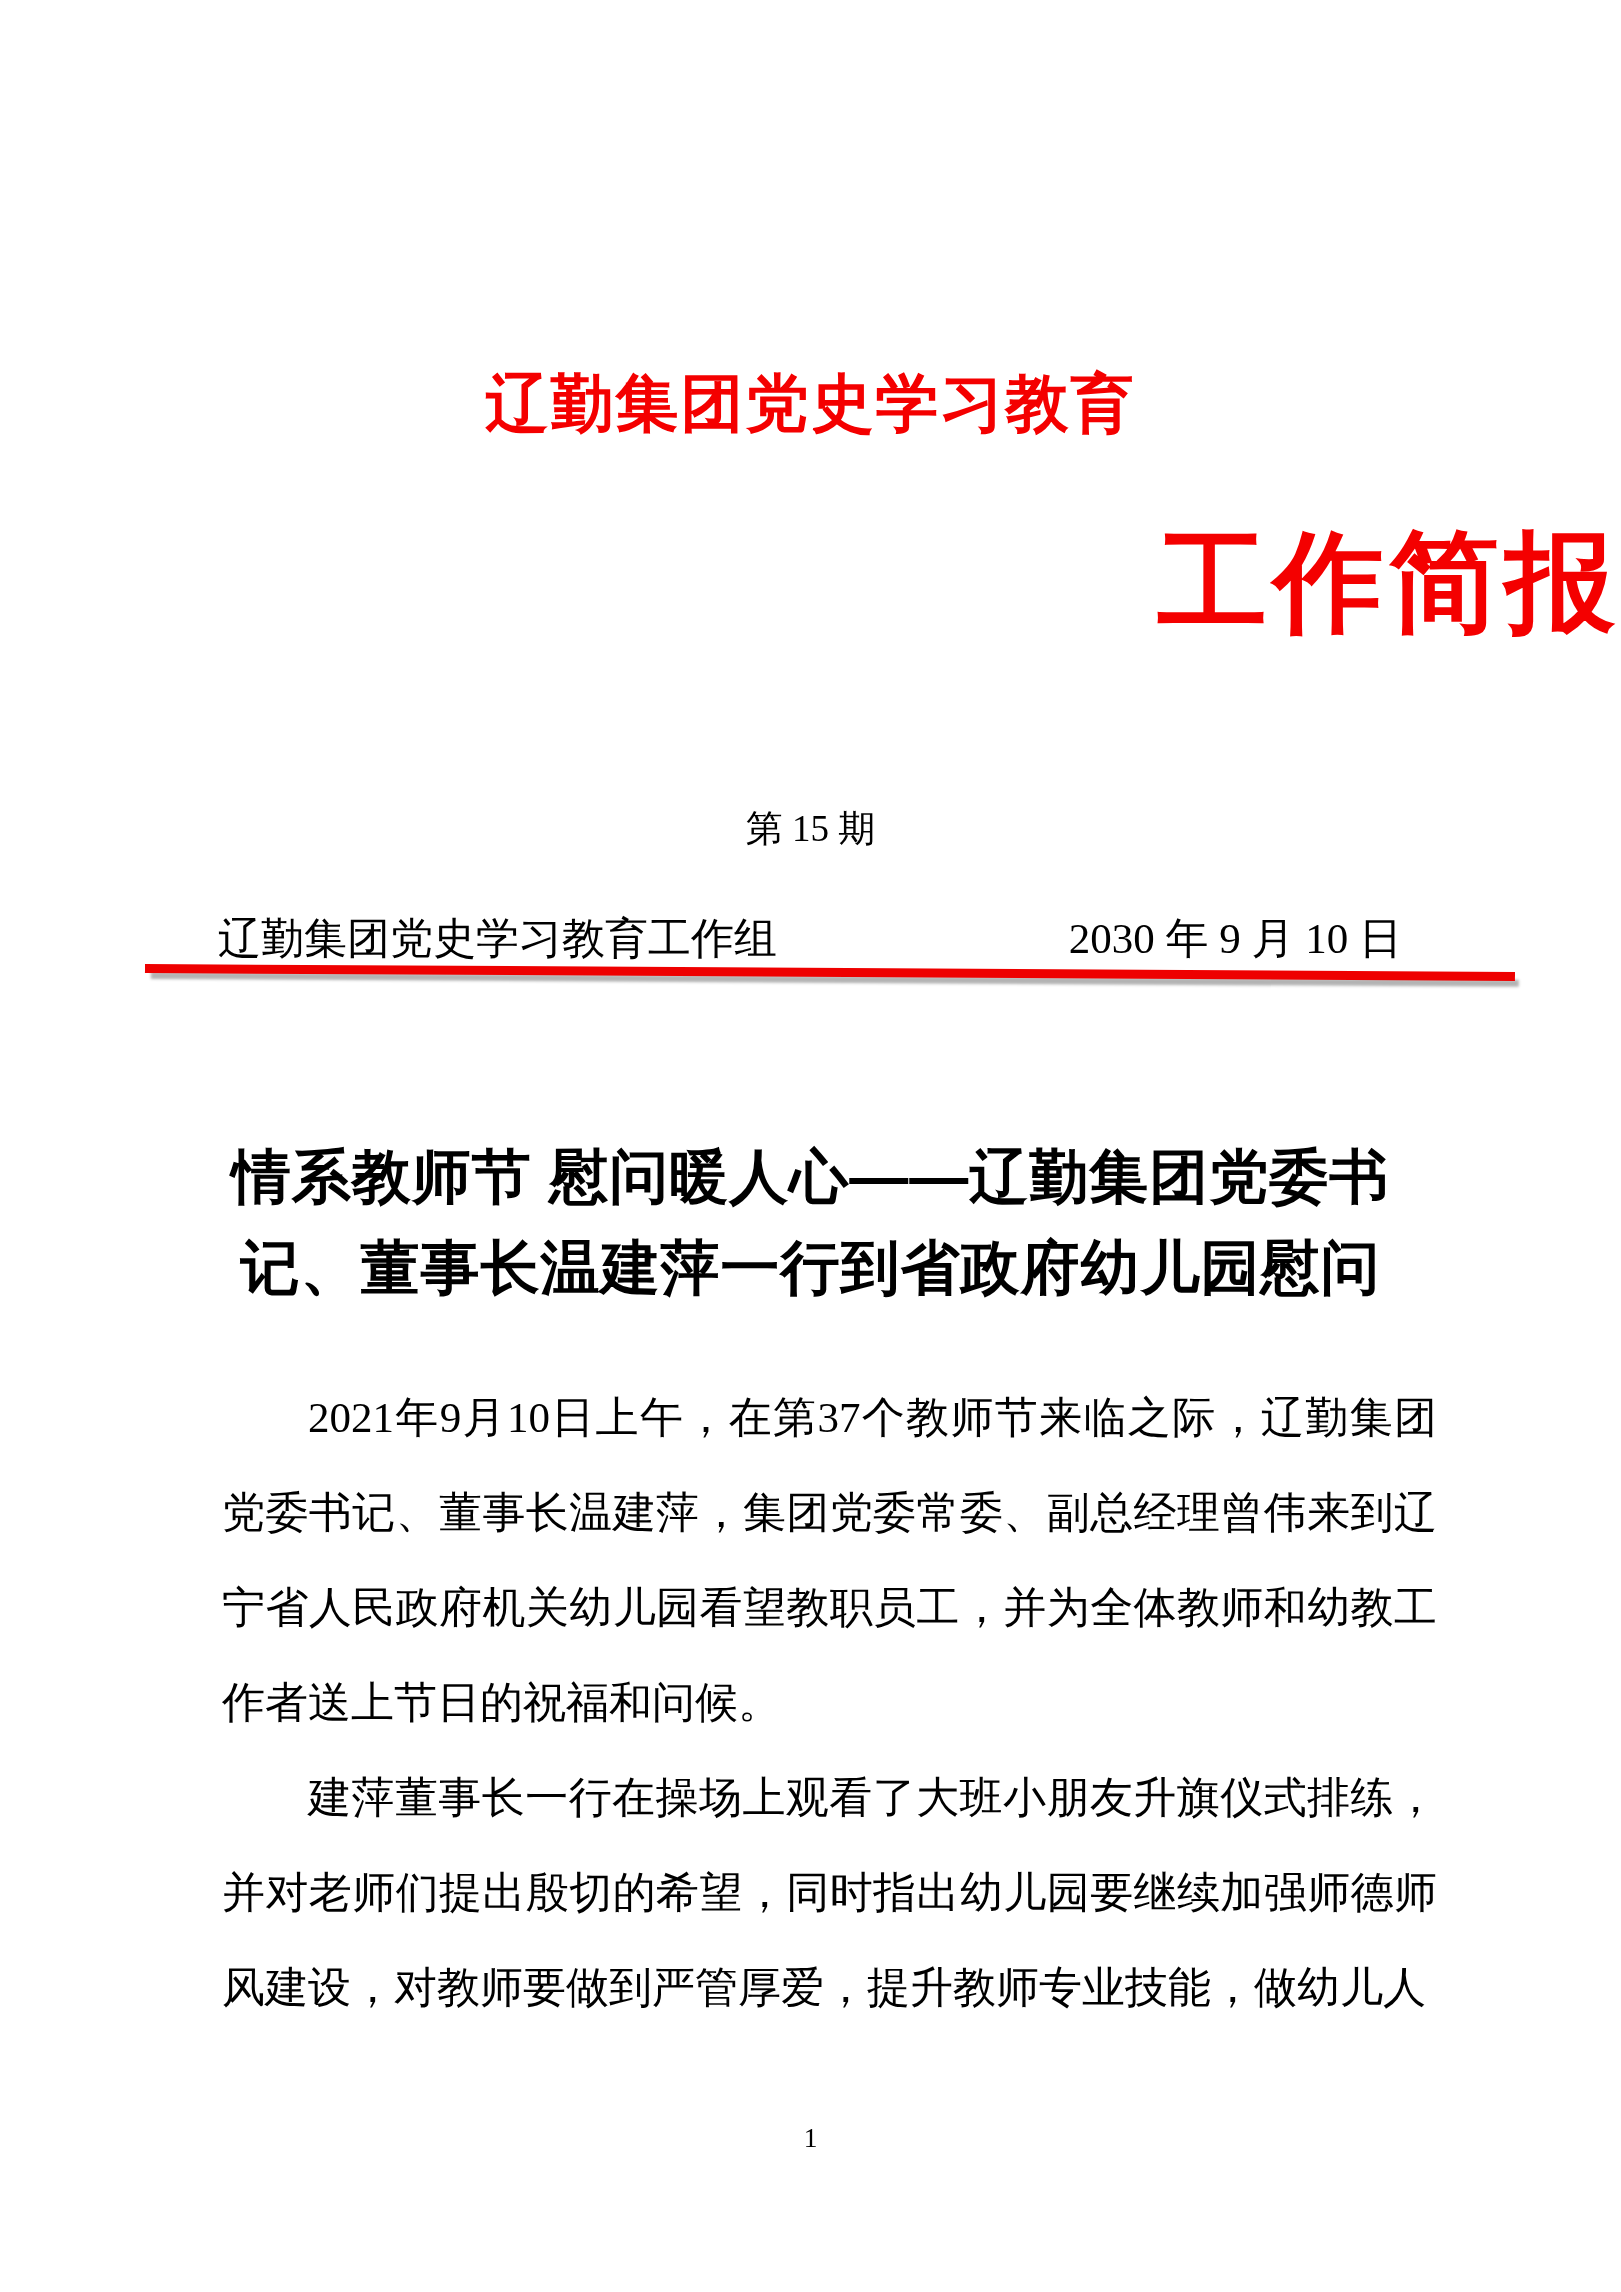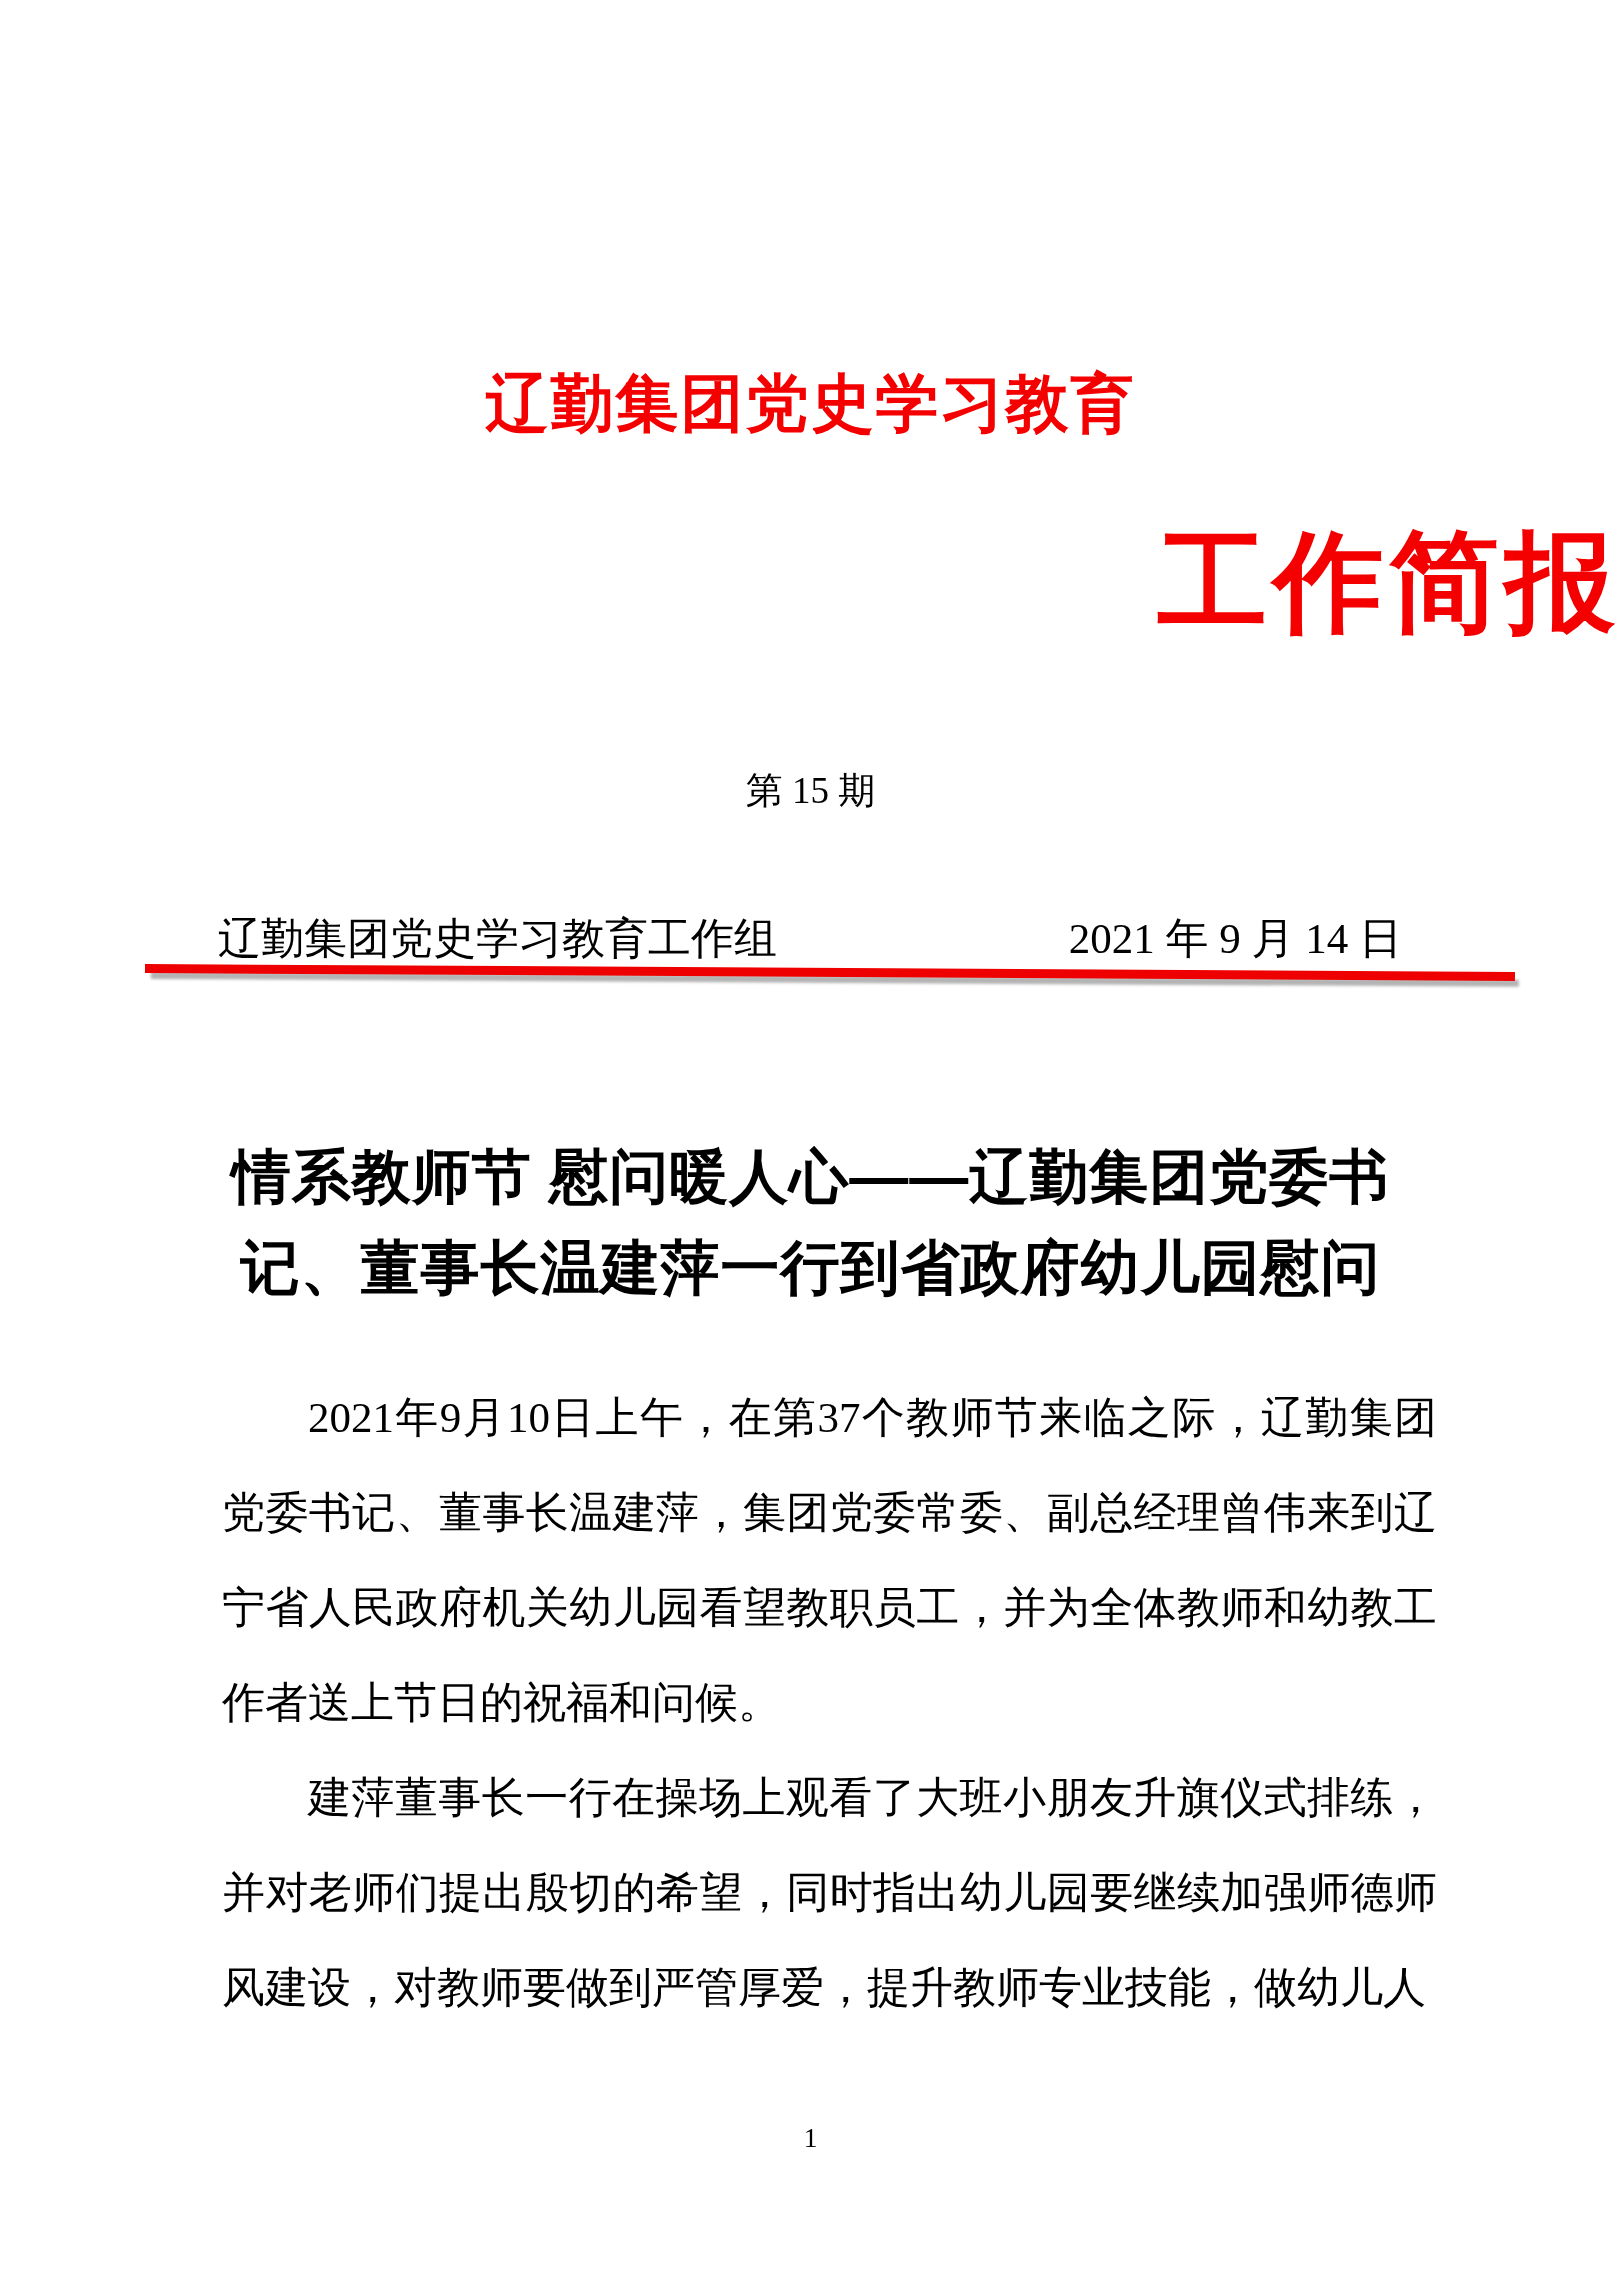--- a/index.html
+++ b/index.html
@@ -38,21 +38,21 @@
     text-align: right;
     font-size: 110px;
     font-weight: bold;
     letter-spacing: 5.9px;
     color: #f40000;
     font-family: "Liberation Serif", serif;
     line-height: 147px;
   }
   .issue-line {
     position: absolute;
-    top: 766px;
+    top: 804px;
     left: 0;
     width: 100%;
     text-align: center;
     font-size: 37px;
     color: #000000;
     font-family: Liberation Serif, serif;
   }
   .issuer-row {
     position: absolute;
     top: 910px;
@@ -125,21 +125,21 @@
 <div class="page">
 
   <div class="program-title">辽勤集团党史学习教育</div>
 
   <div class="bulletin-title">工作简报</div>
 
   <div class="issue-line">第 15 期</div>
 
   <div class="issuer-row">
     <span class="issuer-name">辽勤集团党史学习教育工作组</span>
-    <span class="issue-date">2021 年 9 月 14 日</span>
+    <span class="issue-date">2030 年 9 月 10 日</span>
   </div>
 
   <div class="red-rule"></div>
 
   <div class="headline">
     <div>情系教师节 慰问暖人心——辽勤集团党委书</div>
     <div>记、董事长温建萍一行到省政府幼儿园慰问</div>
   </div>
 
   <div class="article-body">

